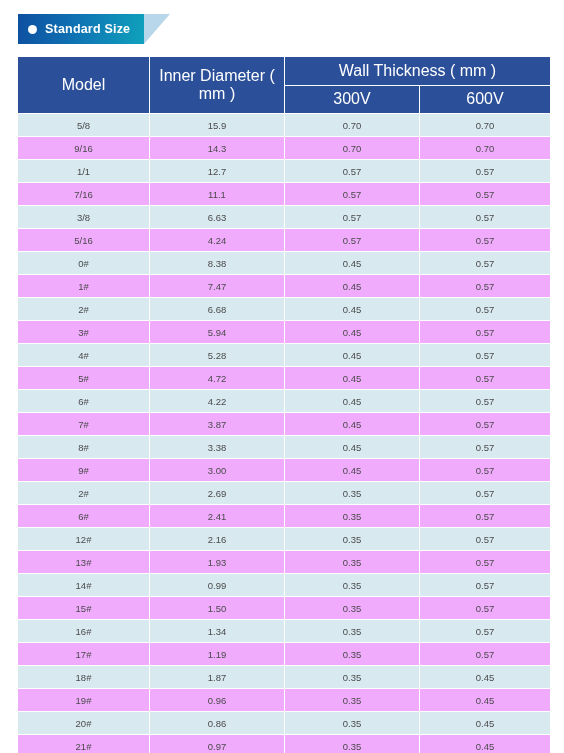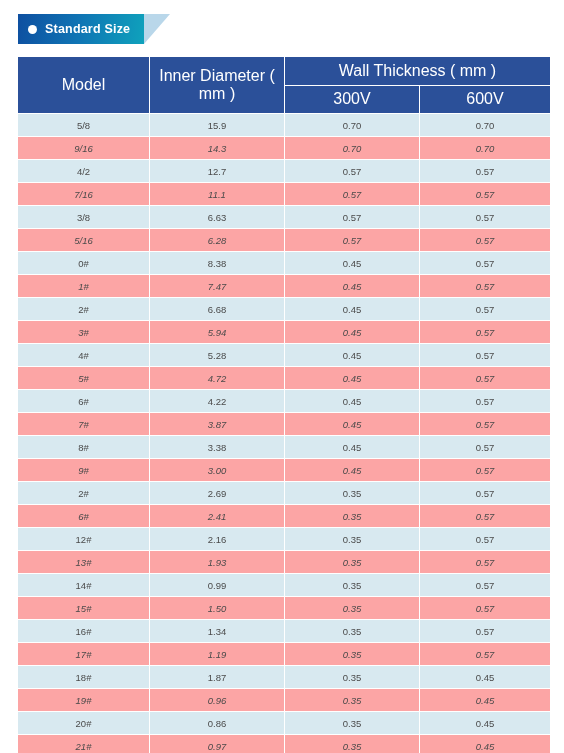--- a/index.html
+++ b/index.html
@@ -83,21 +83,21 @@
 
   table.spec td {
     font-size: 9.5px;
     color: #4a4a4a;
     text-align: center;
     height: 22px;
     padding: 0;
     border: 0;
   }
   tr.odd td  { background: #d8e9f0; }
-  tr.even td { background: #fca5a5; font-style: italic; }
+  tr.even td { background: #f0abfc; }
 
   
   col.c-model { width: 131px; }
   col.c-id    { width: 134px; }
   col.c-300   { width: 134px; }
   col.c-600   { width: 130px; }
 </style>
 </head>
 <body>
 
@@ -135,40 +135,40 @@
           <td>0.70</td>
           <td>0.70</td>
         </tr>
         <tr class="even">
           <td>9/16</td>
           <td>14.3</td>
           <td>0.70</td>
           <td>0.70</td>
         </tr>
         <tr class="odd">
-          <td>4/2</td>
+          <td>1/1</td>
           <td>12.7</td>
           <td>0.57</td>
           <td>0.57</td>
         </tr>
         <tr class="even">
           <td>7/16</td>
           <td>11.1</td>
           <td>0.57</td>
           <td>0.57</td>
         </tr>
         <tr class="odd">
           <td>3/8</td>
           <td>6.63</td>
           <td>0.57</td>
           <td>0.57</td>
         </tr>
         <tr class="even">
           <td>5/16</td>
-          <td>6.28</td>
+          <td>4.24</td>
           <td>0.57</td>
           <td>0.57</td>
         </tr>
         <tr class="odd">
           <td>0#</td>
           <td>8.38</td>
           <td>0.45</td>
           <td>0.57</td>
         </tr>
         <tr class="even">

